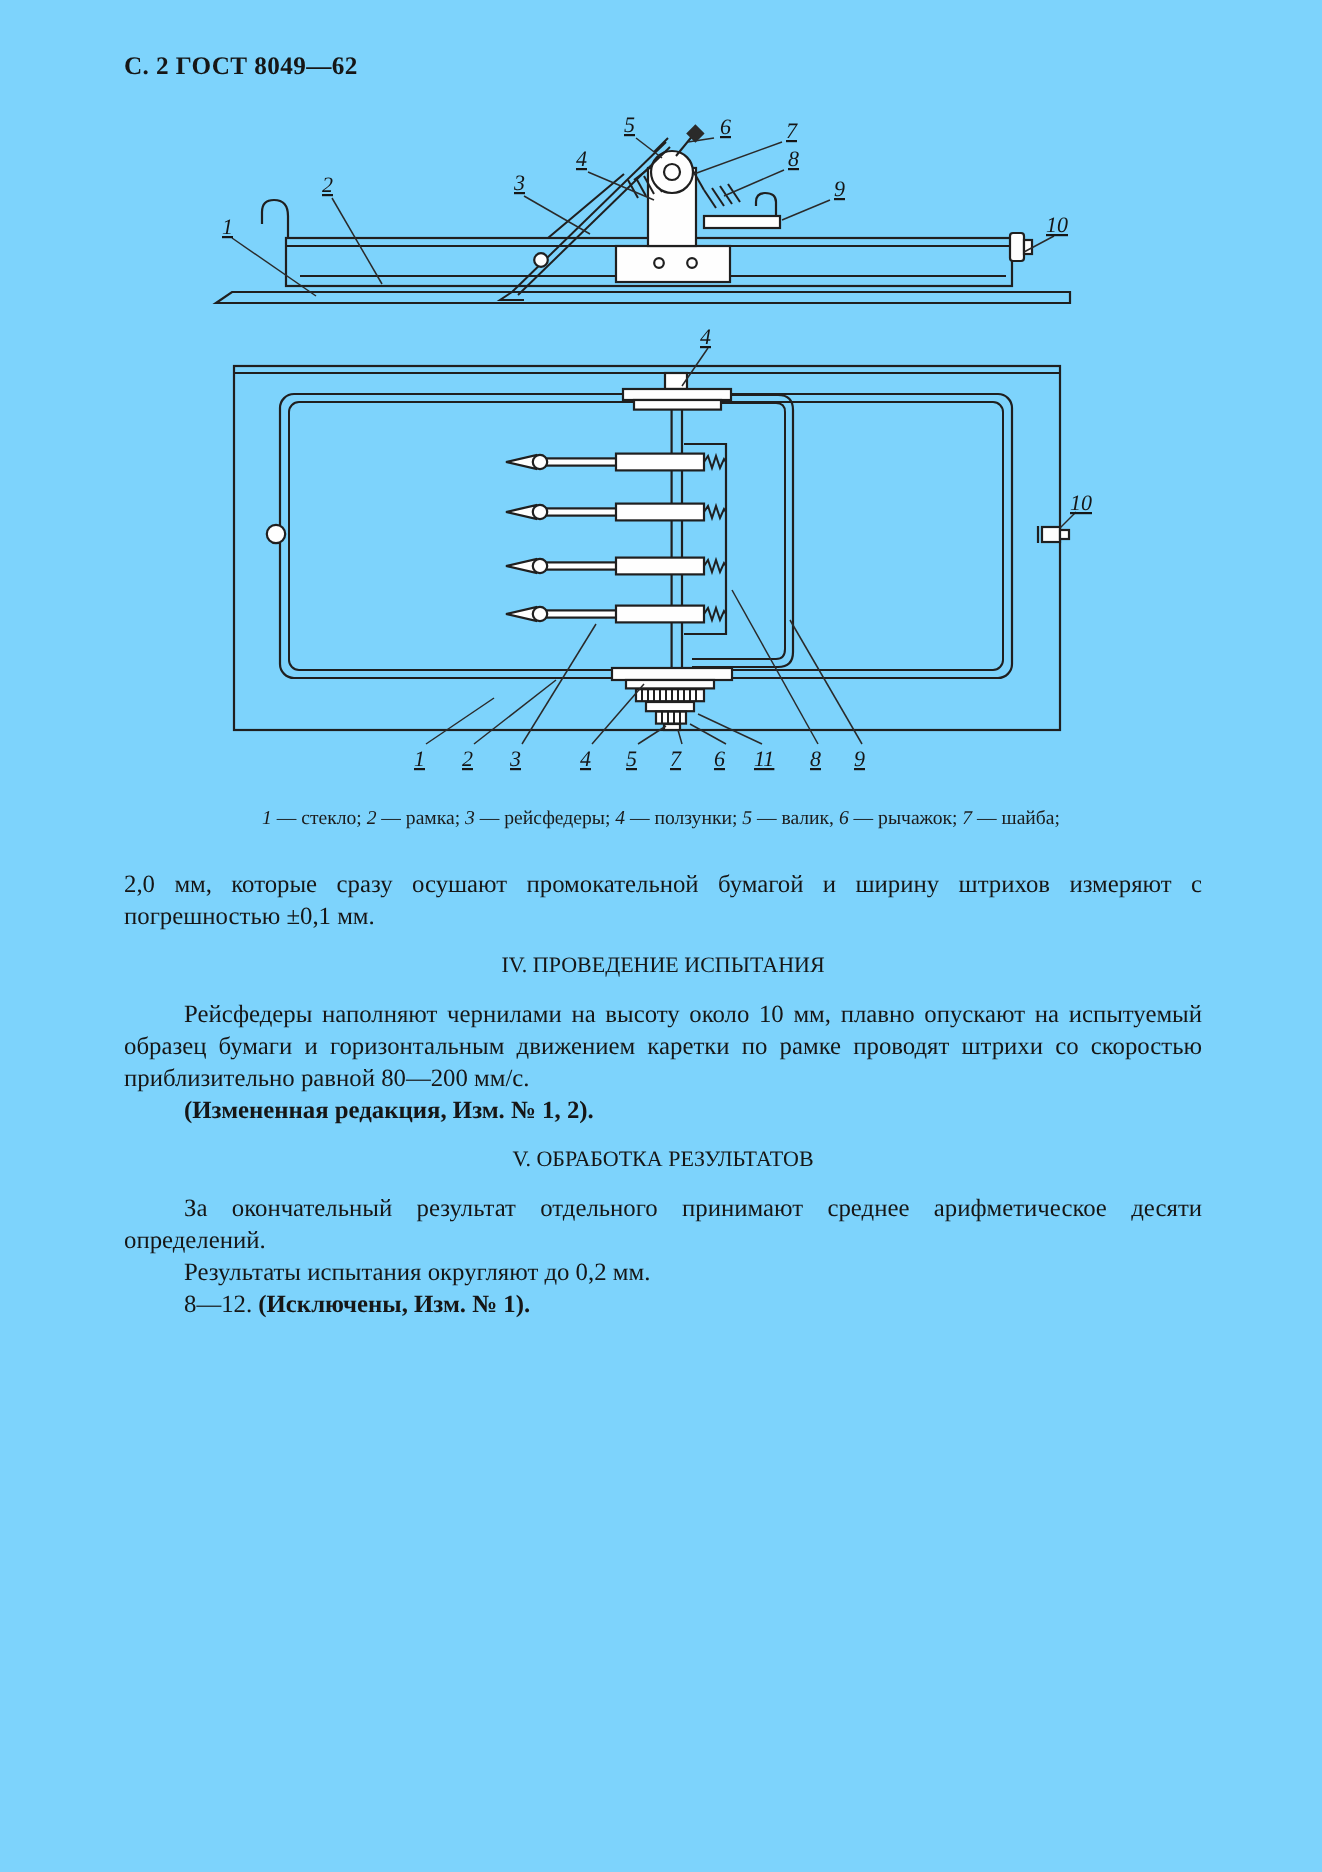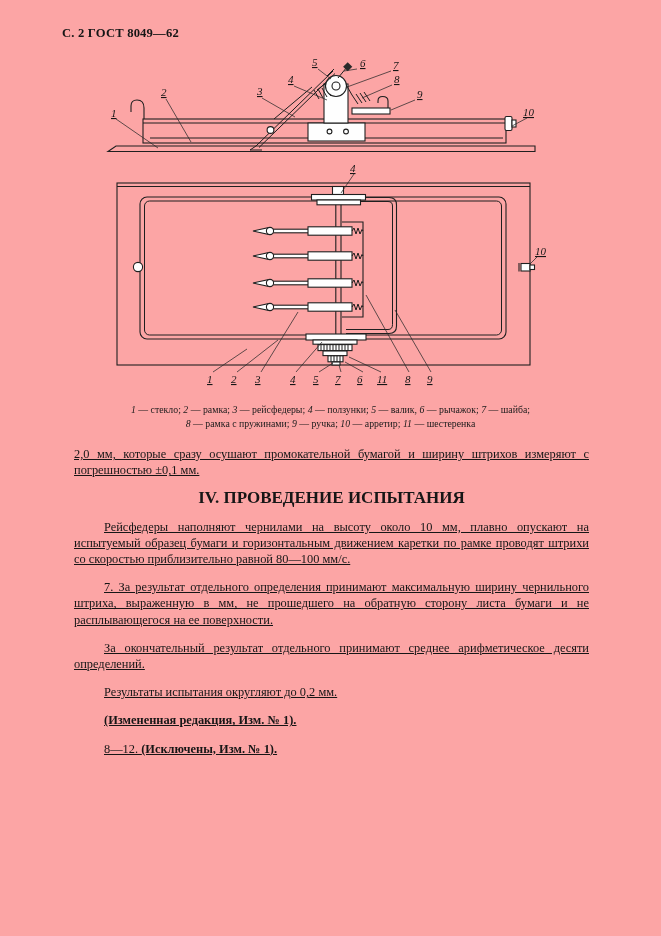--- a/index.html
+++ b/index.html
@@ -1,35 +1,35 @@
 <!DOCTYPE html>
 <html><head>
 <meta charset="utf-8">
 <style>
   html,body{margin:0;padding:0;background:#e8e8e8;}
-  .page{position:relative;width:661px;height:936px;background:#fca5a5;margin:0 auto;
+  .page{position:relative;width:661px;height:936px;background:#7dd3fc;margin:0 auto;
         font-family:"Liberation Serif", serif;color:#161616;overflow:hidden;}
   .hdr{position:absolute;left:62px;top:26px;font-size:12.6px;font-weight:bold;letter-spacing:.2px;}
   svg.fig{position:absolute;left:0;top:0;}
   svg .ln{stroke:#1f1f1f;fill:none;stroke-width:1.1;}
   svg .th{stroke:#1f1f1f;fill:none;stroke-width:1;}
   svg .wh{stroke:#1f1f1f;fill:#fefefe;stroke-width:1.1;}
   svg .ld{stroke:#2a2a2a;stroke-width:.75;fill:none;}
   svg text.lb{font-family:"Liberation Serif",serif;font-style:italic;font-size:11px;fill:#161616;
               text-decoration:underline;}
   .legend{position:absolute;left:0;top:403px;width:661px;text-align:center;
           font-size:9.8px;line-height:13.5px;color:#1b1b1b;}
   .legend i{font-style:italic;}
   .body{position:absolute;left:62px;top:434px;width:539px;font-size:12.4px;line-height:16.2px;
         text-align:justify;}
-  .body p{margin:12px;text-indent:30px;text-decoration:underline;}
+  .body p{margin:0;text-indent:30px;}
   .body p.noindent{text-indent:0;}
   .body p.bold{font-weight:bold;}
   .body b{font-weight:bold;}
-  .body h3{margin:9px 0 7px;text-align:center;font-size:17px;font-weight:bold;text-indent:0;}
+  .body h3{margin:9px 0 7px;text-align:center;font-size:11px;font-weight:normal;text-indent:0;}
 </style>
 </head>
 <body>
 
 <div class="page">
 
   <div class="hdr">С. 2 ГОСТ 8049—62</div>
 
   <svg class="fig" width="661" height="400" viewBox="0 0 661 400">
 
@@ -211,27 +211,26 @@
       <text class="lb" x="335" y="383">7</text>
       <text class="lb" x="357" y="383">6</text>
       <text class="lb" x="377" y="383">11</text>
       <text class="lb" x="405" y="383">8</text>
       <text class="lb" x="427" y="383">9</text>
     </g>
   </svg>
 
   <div class="legend">
     <div><i>1</i><span> — стекло; </span><i>2</i><span> — рамка; </span><i>3</i><span> — рейсфедеры; </span><i>4</i><span> — ползунки; </span><i>5</i><span> — валик, </span><i>6</i><span> — рычажок; </span><i>7</i><span> — шайба;</span></div>
-    <div><i>8</i><span> — рамка с пружинами; </span><i>9</i><span> — ручка; </span><i>10</i><span> — арретир; </span><i>11</i><span> — шестеренка</span></div>
   </div>
 
   <div class="body">
     <p class="noindent">2,0 мм, которые сразу осушают промокательной бумагой и ширину штрихов измеряют с погрешностью ±0,1 мм.</p>
     <h3>IV. ПРОВЕДЕНИЕ ИСПЫТАНИЯ</h3>
-    <p>Рейсфедеры наполняют чернилами на высоту около 10 мм, плавно опускают на испытуемый образец бумаги и горизонтальным движением каретки по рамке проводят штрихи со скоростью приблизительно равной 80—100 мм/с.</p>
-    <p>7. За результат отдельного определения принимают максимальную ширину чернильного штриха, выраженную в мм, не прошедшего на обратную сторону листа бумаги и не расплывающегося на ее поверхности.</p>
+    <p>Рейсфедеры наполняют чернилами на высоту около 10 мм, плавно опускают на испытуемый образец бумаги и горизонтальным движением каретки по рамке проводят штрихи со скоростью приблизительно равной 80—200 мм/с.</p>
+    <p class="bold">(Измененная редакция, Изм. № 1, 2).</p>
+    <h3>V. ОБРАБОТКА РЕЗУЛЬТАТОВ</h3>
     <p>За окончательный результат отдельного принимают среднее арифметическое десяти определений.</p>
     <p>Результаты испытания округляют до 0,2 мм.</p>
-    <p class="bold">(Измененная редакция, Изм. № 1).</p>
     <p><span>8—12. </span><b>(Исключены, Изм. № 1).</b></p>
   </div>
 
 </div>
 
 </body></html>

